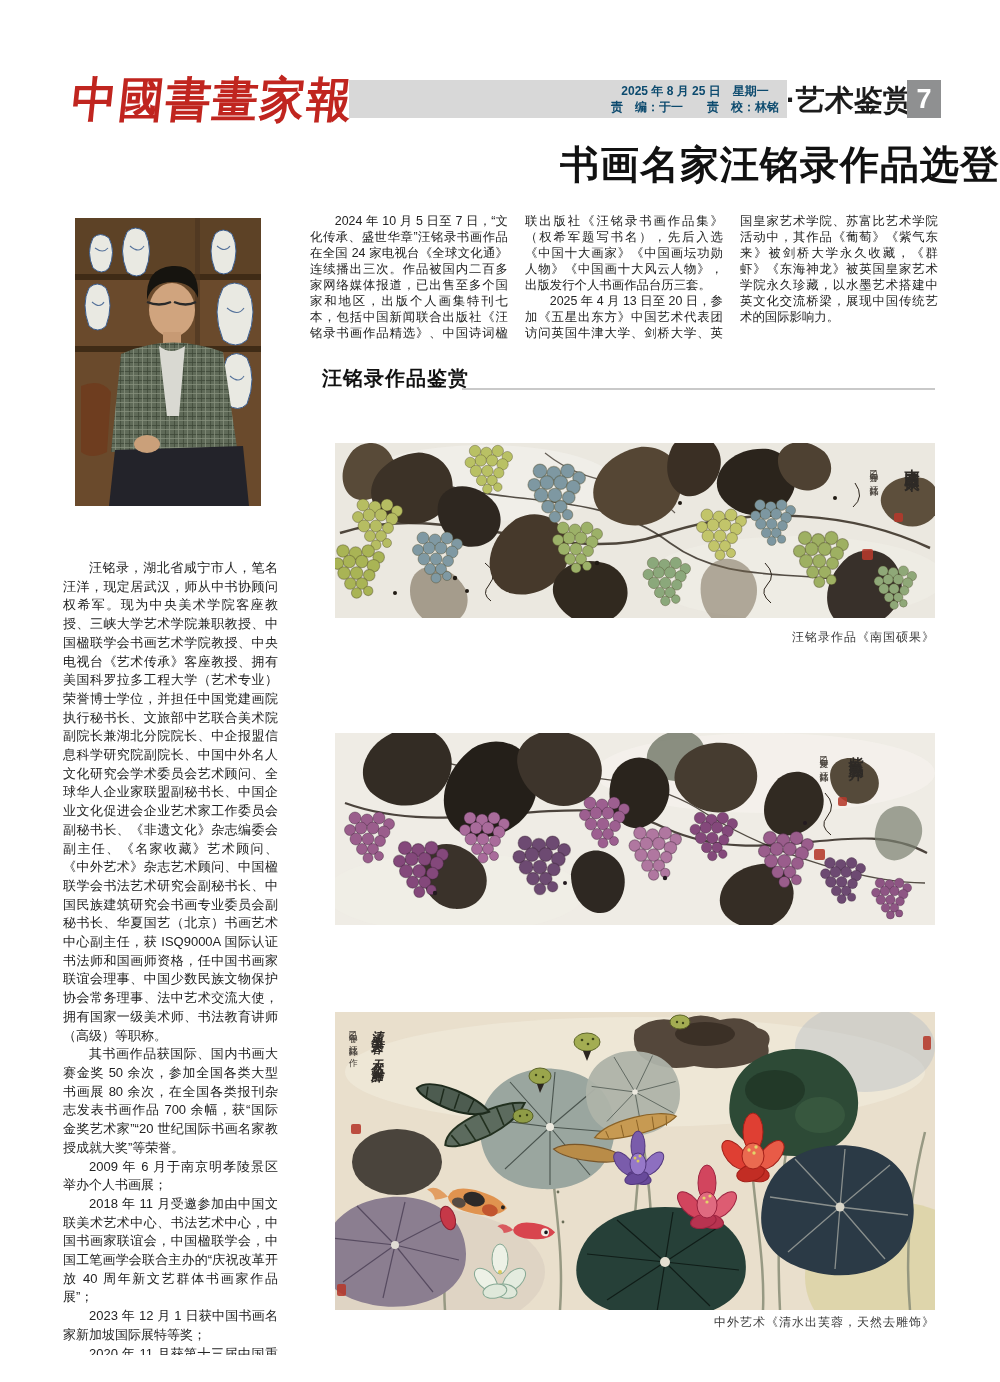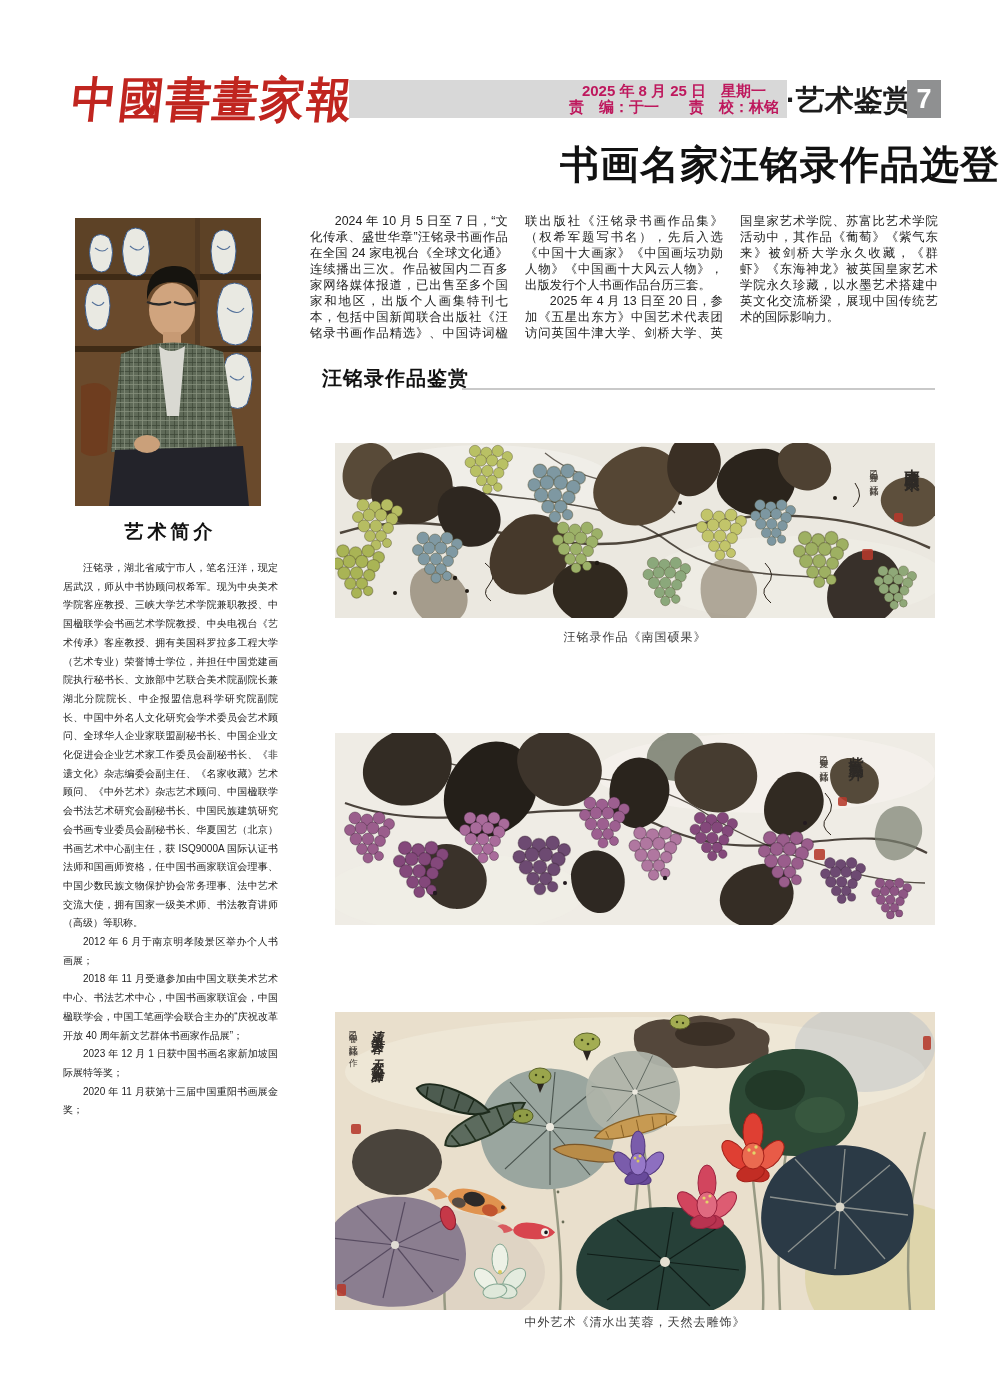--- a/index.html
+++ b/index.html
@@ -4,22 +4,22 @@
 <style>
   html,body{margin:0;padding:0;background:#9a9a9a;}
   .page{position:relative;width:1000px;height:1382px;margin:0 auto;background:#ffffff;
         font-family:"Liberation Sans",sans-serif;color:#1c1c1c;overflow:hidden;}
 
   
   .masthead{position:absolute;left:72px;top:70px;font-size:45px;font-weight:900;
             color:#c0251f;font-family:"DejaVu Serif",serif;
             transform:skewX(-6deg) scaleY(1.06);letter-spacing:2px;white-space:nowrap;}
   .header-bar{position:absolute;left:349px;top:80px;width:438px;height:38px;background:#d8d8d8;}
-  .date-block{position:absolute;right:8px;top:3px;text-align:center;font-size:15px;
-              font-weight:bold;line-height:16px;color:#be185d;white-space:nowrap;}
+  .date-block{position:absolute;right:8px;top:3px;text-align:center;font-size:12px;
+              font-weight:bold;line-height:16px;color:#0c4a6e;white-space:nowrap;}
   .section-title{position:absolute;left:786px;top:80px;height:38px;line-height:40px;
                  font-size:29px;font-weight:900;letter-spacing:0px;white-space:nowrap;}
   .page-num{position:absolute;left:907px;top:80px;width:34px;height:38px;background:#8f9091;
             color:#fff;font-size:27px;font-weight:bold;text-align:center;line-height:38px;}
 
   .headline{position:absolute;left:0;top:138px;width:1000px;margin:0;text-align:right;
             text-indent:28px;font-size:39px;font-weight:900;letter-spacing:1px;
             font-family:"Liberation Serif",serif;color:#111;}
 
   
@@ -34,30 +34,30 @@
 
   
   .works-head{position:absolute;left:322px;top:365px;font-size:20px;font-weight:700;
               letter-spacing:1px;color:#111;}
   .works-rule{position:absolute;left:462px;top:388px;width:473px;height:2px;background:#c9c9c9;}
 
   
   .sidebar-title{position:absolute;left:63px;top:519px;width:215px;text-align:center;
                  font-size:19px;font-weight:900;letter-spacing:4px;color:#111;}
   .bio{position:absolute;left:63px;top:559px;width:215px;height:796px;
-       font-size:10px;line-height:18.7px;text-align:justify;overflow:hidden;color:#222;}
+       font-size:13px;line-height:18.7px;text-align:justify;overflow:hidden;color:#222;}
   .bio p{margin:0;text-indent:2em;}
 
   
   figure.painting{position:absolute;margin:0;padding:0;}
   #painting1{left:335px;top:443px;width:600px;height:175px;}
   #painting2{left:335px;top:733px;width:600px;height:192px;}
   #painting3{left:335px;top:1012px;width:600px;height:298px;}
   figure.painting svg{display:block;width:100%;height:100%;}
-  .caption{position:absolute;left:335px;width:600px;text-align:center;font-size:12px;
+  .caption{position:absolute;left:335px;width:600px;text-align:right;font-size:12px;
            color:#3a3a3a;font-family:"Liberation Serif",serif;letter-spacing:1px;}
   #cap1{top:629px;} #cap2{top:934px;} #cap3{top:1314px;}
 
   .insc{position:absolute;writing-mode:vertical-rl;color:#2e2a26;line-height:1.25;}
   .insc-main{font-size:15px;font-weight:bold;letter-spacing:3px;font-family:"Liberation Serif",serif;}
   .insc-sig{font-size:9px;letter-spacing:1px;color:#4a443e;font-family:"Liberation Serif",serif;}
   .insc-cursive{font-style:italic;font-weight:bold;}
   .seal{position:absolute;background:#b5392b;border-radius:2px;opacity:.88;}
 </style>
 </head>
@@ -118,24 +118,24 @@
   </div>
 
   <div class="intro">
     <p>2024 年 10 月 5 日至 7 日，“文化传承、盛世华章”汪铭录书画作品在全国 24 家电视台《全球文化通》连续播出三次。作品被国内二百多家网络媒体报道，已出售至多个国家和地区，出版个人画集特刊七本，包括中国新闻联合出版社《汪铭录书画作品精选》、中国诗词楹联出版社《汪铭录书画作品集》（权希军题写书名），先后入选《中国十大画家》《中国画坛功勋人物》《中国画十大风云人物》，出版发行个人书画作品台历三套。</p>
     <p>2025 年 4 月 13 日至 20 日，参加《五星出东方》中国艺术代表团访问英国牛津大学、剑桥大学、英国皇家艺术学院、苏富比艺术学院活动中，其作品《葡萄》《紫气东来》被剑桥大学永久收藏，《群虾》《东海神龙》被英国皇家艺术学院永久珍藏，以水墨艺术搭建中英文化交流桥梁，展现中国传统艺术的国际影响力。</p>
   </div>
 
   <div class="works-head">汪铭录作品鉴赏</div>
   <div class="works-rule"></div>
 
-  <div class="sidebar-title">艺术简介</div>
   <div class="bio">
     <p>汪铭录，湖北省咸宁市人，笔名汪洋，现定居武汉，师从中书协顾问权希军。现为中央美术学院客座教授、三峡大学艺术学院兼职教授、中国楹联学会书画艺术学院教授、中央电视台《艺术传承》客座教授、拥有美国科罗拉多工程大学（艺术专业）荣誉博士学位，并担任中国党建画院执行秘书长、文旅部中艺联合美术院副院长兼湖北分院院长、中企报盟信息科学研究院副院长、中国中外名人文化研究会学术委员会艺术顾问、全球华人企业家联盟副秘书长、中国企业文化促进会企业艺术家工作委员会副秘书长、《非遗文化》杂志编委会副主任、《名家收藏》艺术顾问、《中外艺术》杂志艺术顾问、中国楹联学会书法艺术研究会副秘书长、中国民族建筑研究会书画专业委员会副秘书长、华夏国艺（北京）书画艺术中心副主任，获 ISQ9000A 国际认证书法师和国画师资格，任中国书画家联谊会理事、中国少数民族文物保护协会常务理事、法中艺术交流大使，拥有国家一级美术师、书法教育讲师（高级）等职称。</p>
-    <p>2012 年 6 月于南京明孝陵景区举办个人书画展；</p>
+    <p>其书画作品获国际、国内书画大赛金奖 50 余次，参加全国各类大型书画展 80 余次，在全国各类报刊杂志发表书画作品 700 余幅，获“国际金奖艺术家”“20 世纪国际书画名家教授成就大奖”等荣誉。</p>
+    <p>2009 年 6 月于南京明孝陵景区举办个人书画展；</p>
     <p>2018 年 11 月受邀参加由中国文联美术艺术中心、书法艺术中心，中国书画家联谊会，中国楹联学会，中国工笔画学会联合主办的“庆祝改革开放 40 周年新文艺群体书画家作品展”；</p>
     <p>2023 年 12 月 1 日获中国书画名家新加坡国际展特等奖；</p>
     <p>2020 年 11 月获第十三届中国重阳书画展金奖；</p>
 
   </div>
 
   <figure class="painting" id="painting1">
     <svg viewBox="0 0 600 175" preserveAspectRatio="none">
       <defs>
         <g id="p1c" stroke="#4a4526" stroke-opacity=".4" stroke-width="1">

